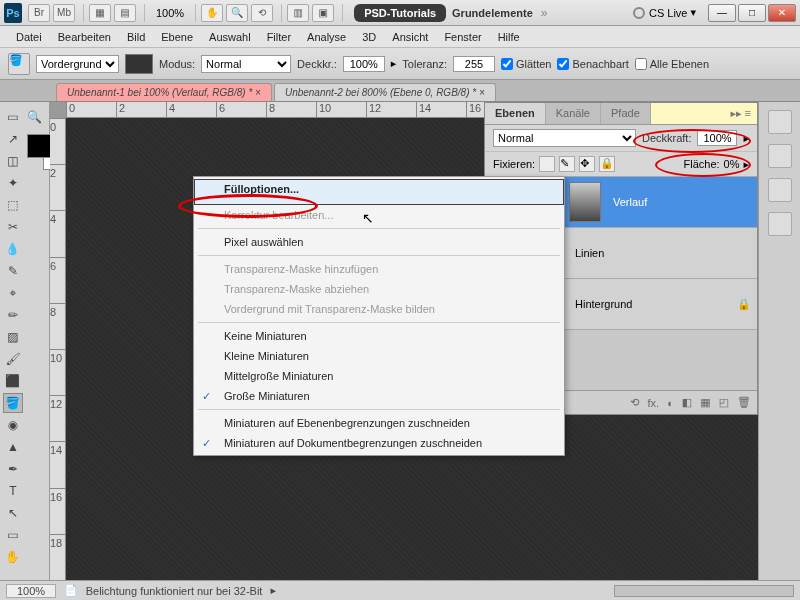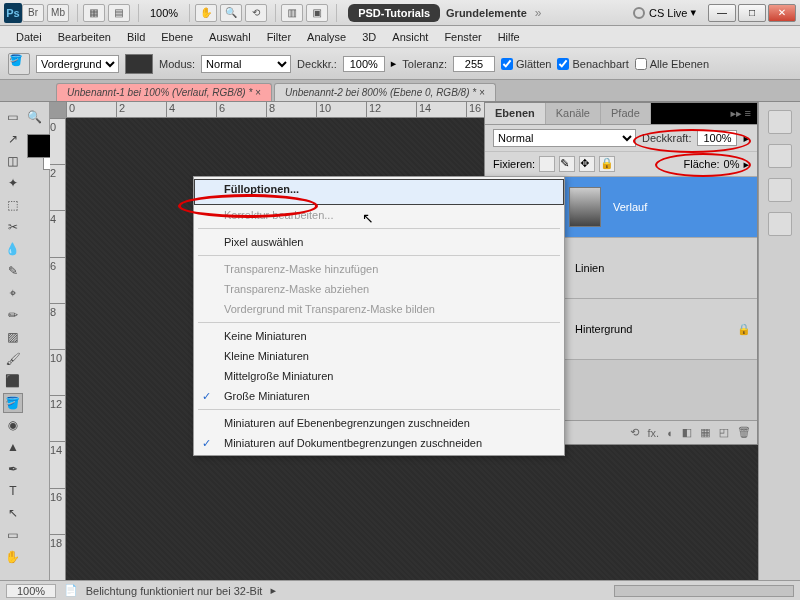--- a/index.html
+++ b/index.html
@@ -1,20 +1,20 @@
 <!DOCTYPE html>
 <html><head>
 <meta charset="utf-8">
 <style>
 * { box-sizing: border-box; margin: 0; padding: 0; font-family: "Segoe UI", Tahoma, sans-serif; font-size: 11px; }
 body { width: 800px; height: 600px; background: #aaa; overflow: hidden; position: relative; }
 
 
 .titlebar { height: 26px; background: linear-gradient(#e9e9e9,#d8d8d8); display: flex; align-items: center; padding: 0 4px; border-bottom: 1px solid #999; }
-.titlebar .ps-logo { width:18px; height:20px; background:#0a3a5a; color:#6cc0ea; font-weight:bold; display:flex; align-items:center; justify-content:center; border-radius:2px; font-size:11px;}
+.titlebar .ps-logo { width:18px; height:20px; background:#0a3a5a; color:#6cc0ea; font-weight:bold; display:flex; align-items:center; justify-content:center; border-radius:2px; margin-right:6px; font-size:11px;}
 .tb-btn { width:22px; height:18px; background:#eee; border:1px solid #aaa; border-radius:2px; margin-right:3px; display:flex; align-items:center; justify-content:center; font-size:10px; color:#555;}
 .tb-sep { width:1px; height:18px; background:#bbb; margin:0 5px;}
 .zoom-ind { padding:0 6px; }
 .psd-tut { background:#3a3a3a; color:#fff; padding:3px 10px; border-radius:6px; margin:0 6px; font-weight:bold; font-size:11px;}
 .grund { font-weight:bold; color:#333; margin-right:8px;}
 .chev { color:#888; font-size:12px; margin-right:8px;}
 .cslive { display:flex; align-items:center; margin-left:auto;}
 .cslive .dot{width:12px;height:12px;border:2px solid #888;border-radius:50%;margin-right:4px;}
 .win-btns { display:flex; margin-left:10px;}
 .win-btn { width:28px; height:18px; border:1px solid #888; background:linear-gradient(#f8f8f8,#ddd); border-radius:2px; margin-left:2px; display:flex; align-items:center; justify-content:center; font-size:10px;}
@@ -56,36 +56,36 @@
 .ruler-h span{ width:50px; border-left:1px solid #888; padding-left:2px;}
 .ruler-v { position:absolute; top:16px; left:0; width:16px; bottom:0; background:#ddd; border-right:1px solid #888; display:flex; flex-direction:column; font-size:8px; color:#555;}
 .ruler-v span{ height:50px; border-top:1px solid #888; padding-top:2px; writing-mode:horizontal-tb;}
 .canvas { position:absolute; top:16px; left:16px; right:0; bottom:0; background:repeating-linear-gradient(45deg,#2c2c2c,#2c2c2c 2px,#303030 2px,#303030 4px);}
 
 
 .rightcol { width:42px; background:#cfcfcf; border-left:1px solid #999; display:flex; flex-direction:column; align-items:center; padding-top:8px; gap:10px;}
 .rightcol .ric { width:24px; height:24px; background:#ddd; border:1px solid #aaa; border-radius:2px;}
 
 .layers-panel { position:absolute; top:0; right:42px; width:274px; background:#d7d7d7; border:1px solid #888; z-index:5;}
-.panel-tabs { display:flex; background:#000000; border-bottom:1px solid #999;}
+.panel-tabs { display:flex; background:#fef9c3; border-bottom:1px solid #999;}
 .ptab { padding:4px 10px; background:#d7d7d7; border-right:1px solid #aaa; color:#333; font-weight:bold;}
 .ptab.inact { background:#c0c0c0; color:#666; font-weight:normal;}
 .ptab-opts { margin-left:auto; padding:4px 6px; color:#777;}
 .panel-row { display:flex; align-items:center; padding:4px 8px; gap:6px; border-bottom:1px solid #c0c0c0;}
 .panel-row select { flex:1; height:18px; border:1px solid #999; background:#fff;}
 .panel-row .lbl { color:#333;}
 .panel-row .val { width:40px; background:#fff; border:1px solid #999; text-align:center; padding:1px;}
 .lock-row { display:flex; align-items:center; padding:4px 8px; gap:4px; border-bottom:1px solid #aaa;}
 .lock-ic { width:16px; height:16px; border:1px solid #aaa; background:#eee;}
 .ring { position:absolute; border:2px solid #d00; border-radius:50%; pointer-events:none;}
 .ring.r1 { width:118px; height:24px; right:6px; top:26px;}
 .ring.r2 { width:96px; height:24px; right:6px; top:50px;}
 
 .layer-list { background:#d2d2d2;}
-.layer { display:flex; align-items:center; height:61px; border-bottom:1px solid #aaa;}
+.layer { display:flex; align-items:center; height:51px; border-bottom:1px solid #aaa;}
 .layer .eye { width:24px; text-align:center; color:#444;}
 .layer .thumb { width:48px; height:40px; border:1px solid #777; margin:0 6px; background:#000;}
 .layer .thumb.checker { background:repeating-conic-gradient(#ccc 0 25%,#fff 0 50%) 0 0/10px 10px;}
 .layer .thumb.grey { background:#555;}
 .layer .fxthumb { width:32px; height:40px; border:1px solid #777; margin-right:6px; background:linear-gradient(#ccc,#444);}
 .layer.sel { background:#4a90e2; color:#fff;}
 .layer .name { flex:1; padding:0 6px;}
 .layer .lock { width:20px; color:#555;}
 .panel-footer { height:24px; background:#cfcfcf; border-top:1px solid #999; display:flex; align-items:center; justify-content:flex-end; padding:0 6px; gap:8px; color:#666;}
 .panel-footer span{font-size:11px;}

